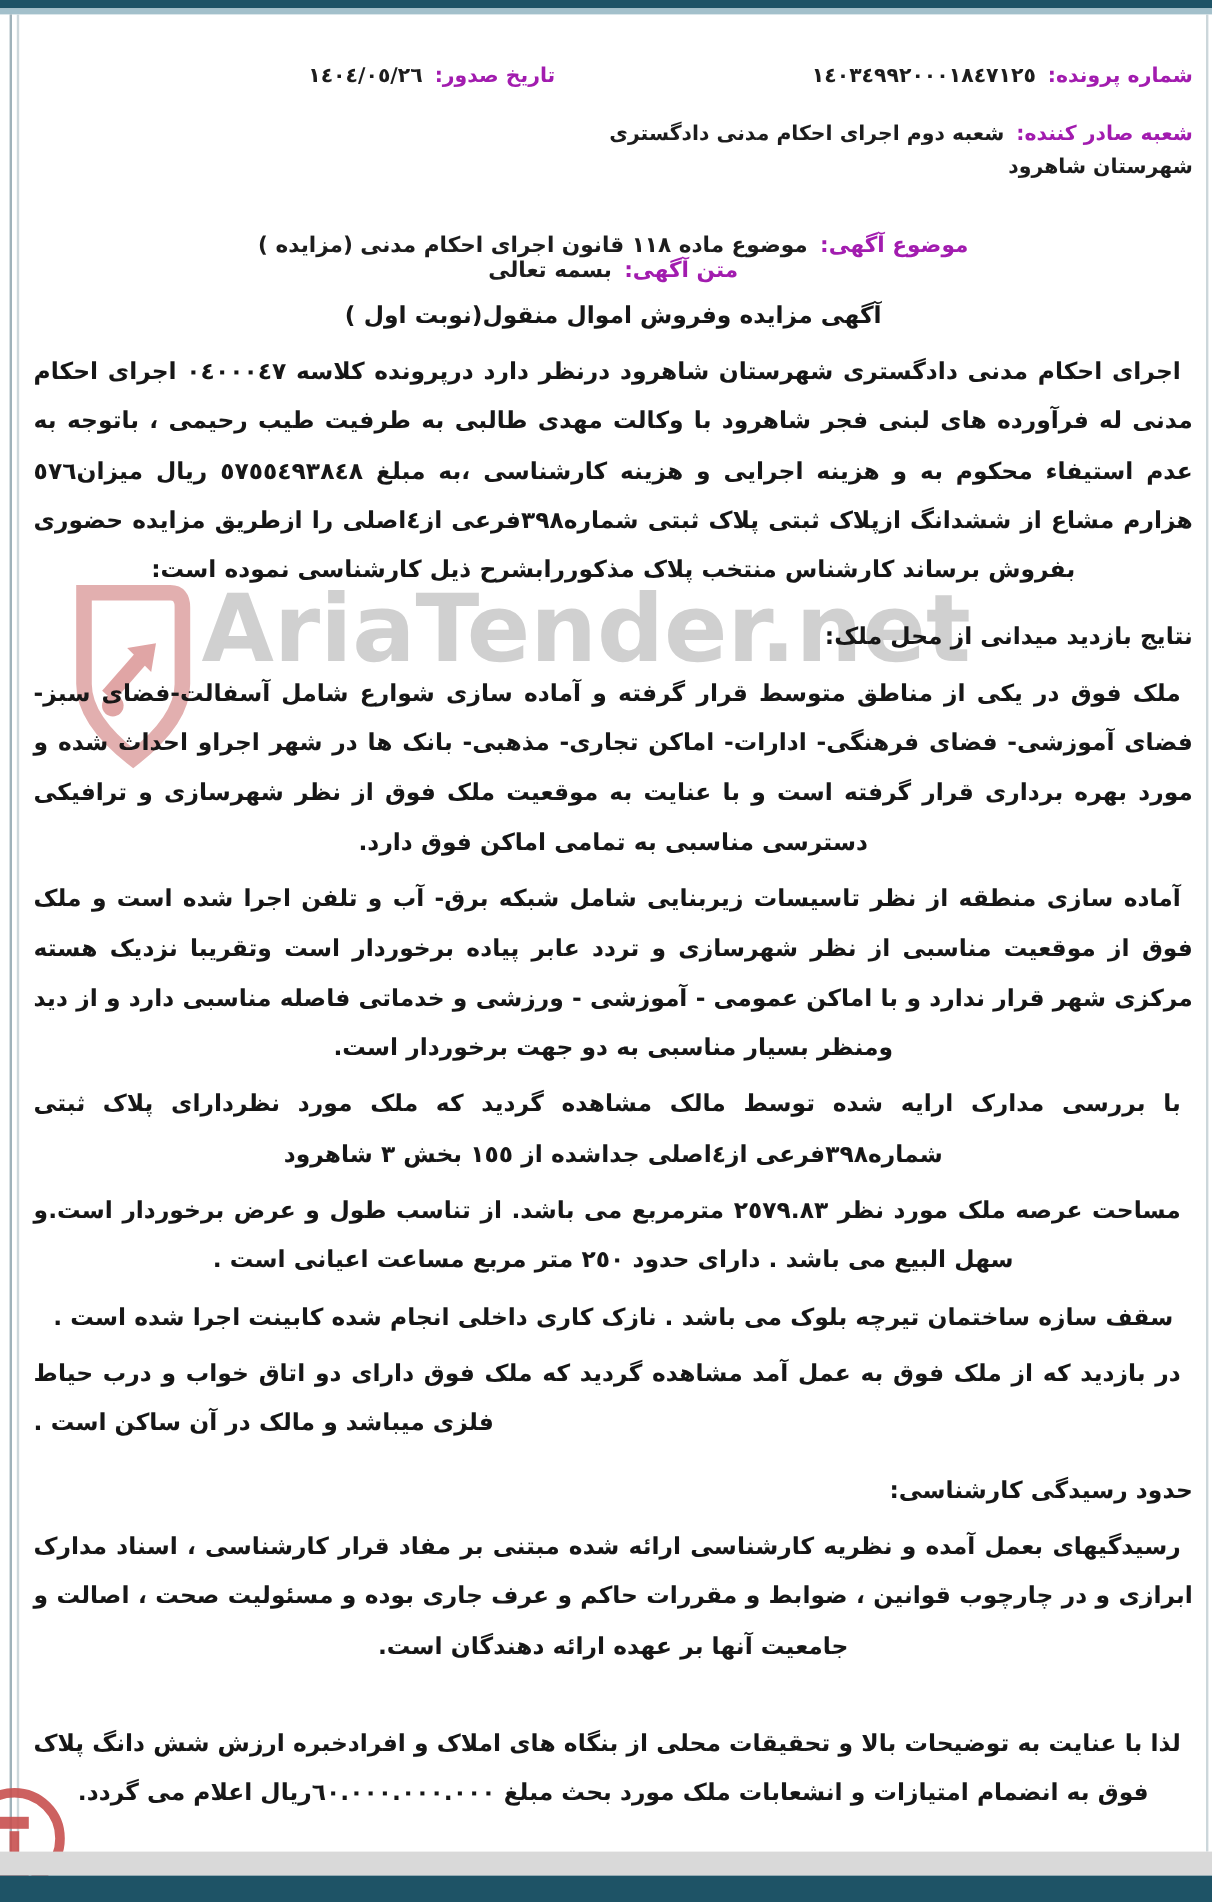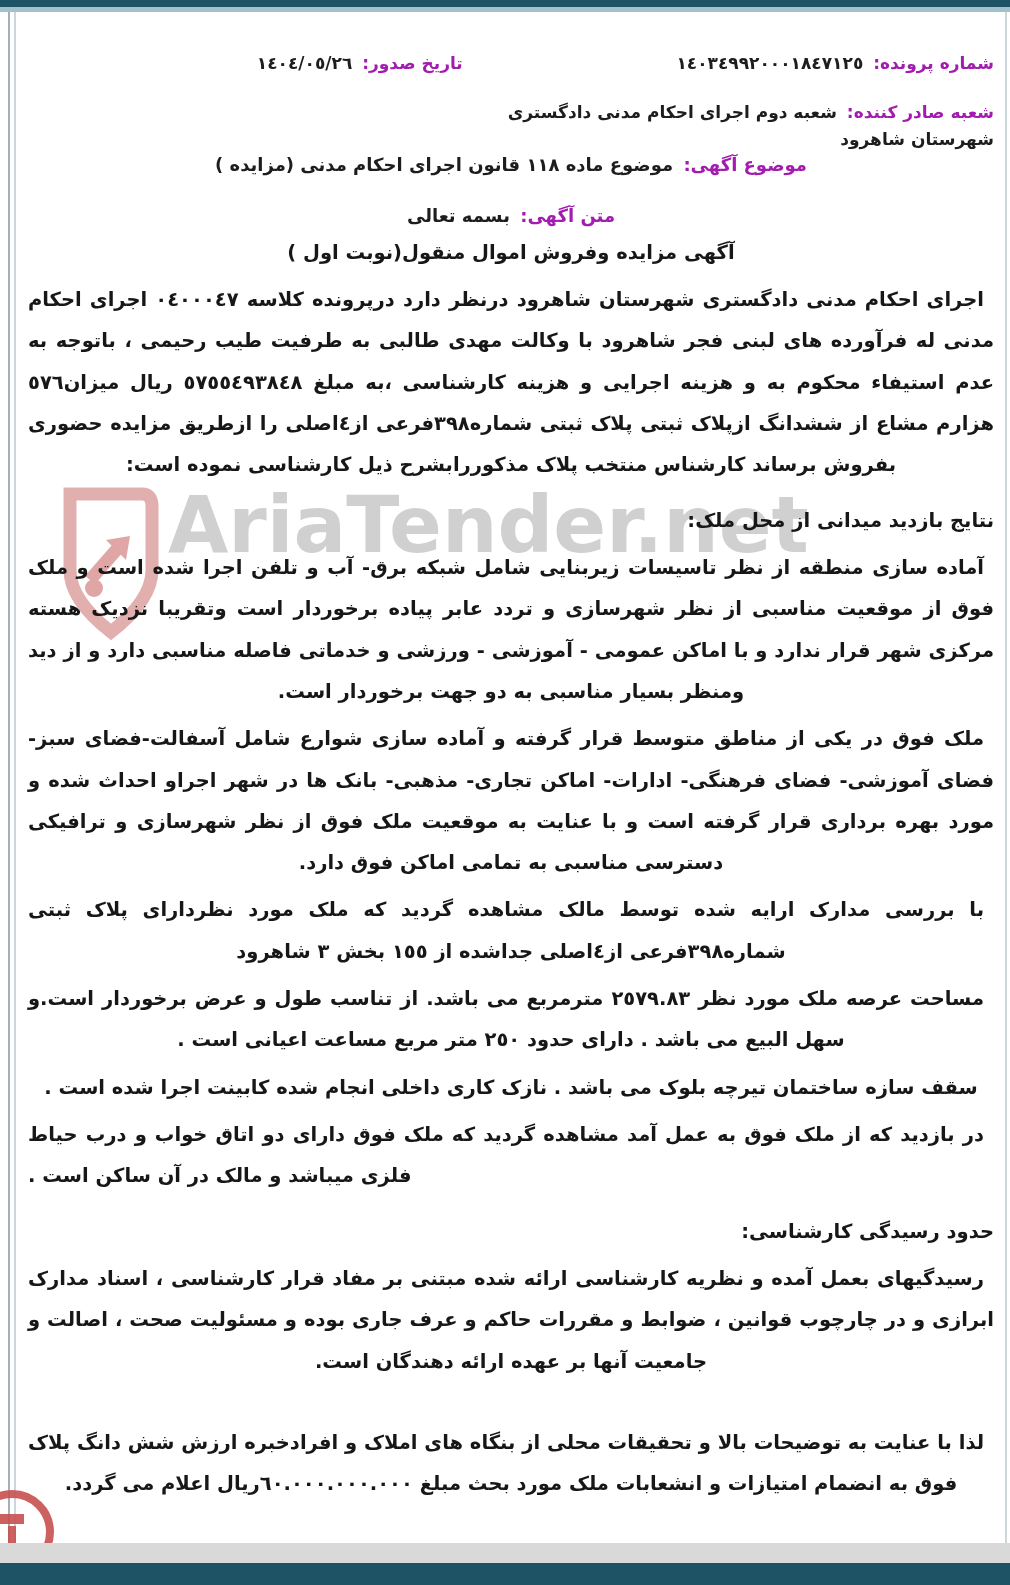--- a/index.html
+++ b/index.html
@@ -33,22 +33,22 @@
     position:absolute;left:28px;top:34px;width:966px;z-index:1;
     direction:rtl;color:#171717;
   }
   .hdr-grid{
     display:grid;grid-template-columns:55% 45%;row-gap:22px;
     direction:rtl;margin-top:16px;
   }
   .hdr-cell{text-align:right;font-size:17px;font-weight:bold;line-height:1.6;}
   .lbl{color:#a21caf;font-weight:bold;}
   .val{color:#1d1d1d;font-weight:bold;padding-right:4px;text-align:center;}
-  .subject-line{text-align:center;font-size:18px;font-weight:bold;}
-  .matn-line{margin-top:30px;text-align:center;font-size:18px;font-weight:bold;}
+  .subject-line{margin-top:40px;text-align:center;font-size:18px;font-weight:bold;}
+  .matn-line{text-align:center;font-size:18px;font-weight:bold;}
   .val-strong{color:#1d1d1d;font-weight:bold;padding-right:4px;}
 
   .paras{margin-top:4px;}
   .para{
     font-size:19.5px;font-weight:bold;color:#171717;
     line-height:2.12;margin:6px 0;direction:rtl;
   }
   .heading{text-align:right;margin-top:14px;}
   .justify{text-align:justify;text-align-last:center;text-indent:10px;}
   .justify-left{text-align:justify;text-align-last:left;text-indent:10px;}
@@ -107,22 +107,22 @@
   <div class="matn-line">
     <span class="lbl">متن آگهی:</span>
     <span class="val-strong">بسمه تعالی</span>
   </div>
 
   <div class="paras">
 
   <div class="para center">آگهی مزایده وفروش اموال منقول(نوبت اول )</div>
       <div class="para justify">اجرای احکام مدنی دادگستری شهرستان شاهرود درنظر دارد درپرونده کلاسه ٠٤٠٠٠٤٧ اجرای احکام مدنی له فرآورده های لبنی فجر شاهرود با وکالت مهدی طالبی به طرفیت طیب رحیمی ، باتوجه به عدم استیفاء محکوم به و هزینه اجرایی و هزینه کارشناسی ،به مبلغ ٥٧٥٥٤٩٣٨٤٨ ریال میزان٥٧٦ هزارم مشاع از ششدانگ  ازپلاک ثبتی پلاک ثبتی شماره٣٩٨فرعی از٤اصلی  را ازطریق مزایده حضوری بفروش برساند کارشناس منتخب پلاک مذکوررابشرح ذیل کارشناسی نموده است:</div>
       <div class="para heading">نتایج بازدید میدانی از محل ملک:</div>
+      <div class="para justify">ملک فوق در یکی از مناطق متوسط قرار گرفته و آماده سازی شوارع شامل آسفالت-فضای سبز- فضای آموزشی- فضای فرهنگی- ادارات- اماکن تجاری- مذهبی- بانک ها در شهر اجراو احداث شده و مورد بهره برداری قرار گرفته است و با عنایت به موقعیت ملک فوق از نظر شهرسازی و ترافیکی دسترسی مناسبی به تمامی اماکن فوق دارد.</div>
       <div class="para justify">آماده سازی منطقه از نظر تاسیسات زیربنایی شامل شبکه برق- آب و تلفن اجرا شده است و ملک فوق از موقعیت مناسبی از نظر شهرسازی و تردد عابر پیاده برخوردار است وتقریبا نزدیک هسته مرکزی شهر قرار ندارد و با اماکن عمومی - آموزشی - ورزشی و خدماتی فاصله مناسبی دارد و از دید ومنظر بسیار مناسبی به دو جهت برخوردار است.</div>
-      <div class="para justify">ملک فوق در یکی از مناطق متوسط قرار گرفته و آماده سازی شوارع شامل آسفالت-فضای سبز- فضای آموزشی- فضای فرهنگی- ادارات- اماکن تجاری- مذهبی- بانک ها در شهر اجراو احداث شده و مورد بهره برداری قرار گرفته است و با عنایت به موقعیت ملک فوق از نظر شهرسازی و ترافیکی دسترسی مناسبی به تمامی اماکن فوق دارد.</div>
       <div class="para justify">با بررسی مدارک ارایه شده توسط مالک مشاهده گردید که ملک مورد نظردارای پلاک ثبتی شماره٣٩٨فرعی از٤اصلی جداشده از ١٥٥ بخش ٣ شاهرود</div>
       <div class="para justify">مساحت عرصه ملک مورد نظر ٢٥٧٩.٨٣ مترمربع می باشد. از تناسب طول و عرض برخوردار است.و سهل البیع می باشد . دارای حدود ٢٥٠ متر مربع مساعت اعیانی است .</div>
       <div class="para center">سقف سازه ساختمان تیرچه بلوک می باشد . نازک کاری داخلی انجام شده کابینت اجرا شده است .</div>
       <div class="para justify-left">در بازدید که از ملک فوق به عمل آمد مشاهده گردید که ملک فوق دارای دو اتاق خواب و درب حیاط فلزی میباشد و مالک در آن ساکن است .</div>
       <div class="para heading">حدود رسیدگی کارشناسی:</div>
       <div class="para justify">رسیدگیهای بعمل آمده و نظریه کارشناسی ارائه شده مبتنی بر مفاد قرار کارشناسی ، اسناد مدارک ابرازی و در چارچوب قوانین ، ضوابط و مقررات حاکم و عرف جاری بوده و مسئولیت صحت ، اصالت و جامعیت آنها بر عهده ارائه دهندگان است.</div>
       <div class="para justify gap-lg">لذا با عنایت به توضیحات بالا و تحقیقات محلی از بنگاه های املاک و افرادخبره ارزش شش دانگ پلاک فوق به انضمام امتیازات و انشعابات ملک مورد بحث مبلغ ٦٠.٠٠٠.٠٠٠.٠٠٠ریال اعلام می گردد.</div>
     </div>
 
 </main>

